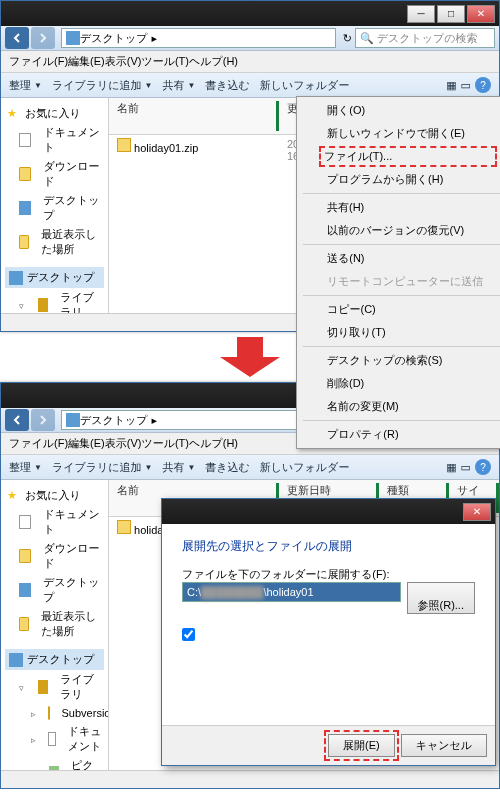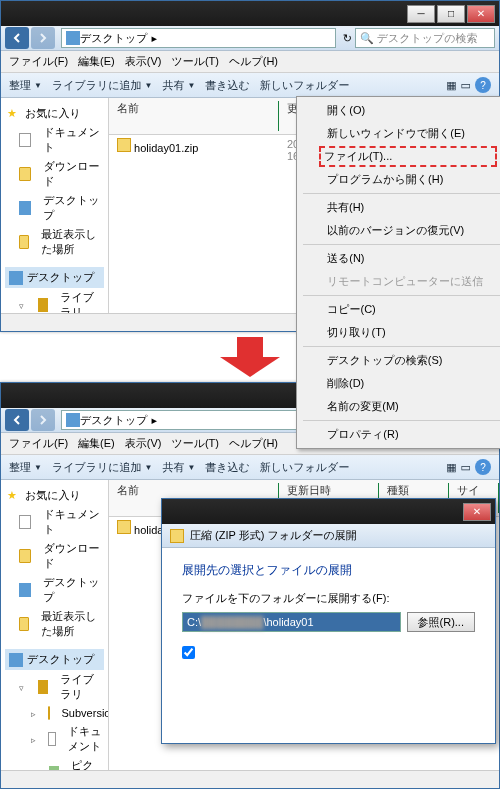--- a/index.html
+++ b/index.html
@@ -7,21 +7,21 @@
 .window{border:1px solid #3a6ea5;background:#fff;position:relative;box-shadow:0 0 3px rgba(0,0,0,.3)}
 .titlebar{background:linear-gradient(#e8f0f8,#cfdff0);height:25px;display:flex;align-items:center;padding:0 4px;border-bottom:1px solid #b0c0d0}
 .titlebar-dark{background:linear-gradient(#2a2a2a,#1a1a1a);height:25px;display:flex;align-items:center;justify-content:flex-end;padding:0 4px}
 .nav-btn{width:24px;height:22px;background:#3a6ea5;border-radius:3px;margin-right:2px;display:flex;align-items:center;justify-content:center;color:#fff}
 .nav-btn.disabled{opacity:.4}
 .breadcrumb{flex:1;background:#fff;border:1px solid #8aa;height:20px;margin:0 4px;display:flex;align-items:center;padding:0 4px}
 .searchbox{width:140px;background:#fff;border:1px solid #8aa;height:20px;display:flex;align-items:center;padding:0 4px;color:#888}
 .win-btns{display:flex;margin-left:auto}
 .win-btn{width:28px;height:18px;border:1px solid #888;margin-left:2px;display:flex;align-items:center;justify-content:center;font-size:10px;background:linear-gradient(#f8f8f8,#d8d8d8)}
 .win-btn.close{background:linear-gradient(#e88,#c44);color:#fff}
-.menubar{background:#f0f0f0;padding:3px 8px;border-bottom:1px solid #d0d0d0;display:flex;gap:10px}
+.menubar{background:#f0f0f0;padding:3px 8px;border-bottom:1px solid #d0d0d0;display:flex;}
 .toolbar{background:linear-gradient(#eaf2fb,#d8e6f5);padding:4px 8px;border-bottom:1px solid #b0c0d0;display:flex;align-items:center;gap:10px;color:#234}
 .toolbar-item{display:flex;align-items:center;gap:3px}
 .tri{font-size:8px}
 .help-ico{width:16px;height:16px;border-radius:50%;background:#4a90d9;color:#fff;display:flex;align-items:center;justify-content:center;font-size:10px;margin-left:auto}
 .body-split{display:flex;height:215px}
 .sidebar{width:155px;border-right:1px solid #d0d0d0;padding:6px 4px;overflow:hidden}
 .side-group{margin-bottom:8px}
 .side-hdr{display:flex;align-items:center;gap:4px;padding:2px;font-weight:normal}
 .side-hdr.blue{background:#d0e4f5;padding:3px 4px}
 .side-item{display:flex;align-items:center;gap:12px;padding:2px 2px 2px 14px}
@@ -30,40 +30,40 @@
 .ico{width:14px;height:14px;display:inline-block}
 .ico.star{color:#f5c518}
 .ico.folder{background:#f5d76e;border:1px solid #d4a017;border-radius:1px}
 .ico.desktop{background:#5a9bd4}
 .ico.doc{background:#fff;border:1px solid #999}
 .ico.pic{background:#8fc482}
 .ico.lib{background:#d4a017}
 .ico.zip{background:#f5d76e;border:1px solid #d4a017}
 .filearea{flex:1;display:flex;flex-direction:column}
 .col-hdr{display:flex;background:#f8f8f8;border-bottom:1px solid #d0d0d0;padding:3px 0}
-.col-hdr span{padding:0 8px;border-right:1px solid #15803d;color:#333}
+.col-hdr span{padding:0 8px;border-right:3px solid #15803d;color:#333}
 .col-name{width:170px}.col-date{width:100px}.col-type{width:70px}.col-size{width:50px}
 .filerow{display:flex;padding:3px 0}
 .filerow .cell{padding:0 8px}
 .ctx-menu{position:absolute;background:#f0f0f0;border:1px solid #979797;box-shadow:2px 2px 4px rgba(0,0,0,.3);padding:2px;z-index:10}
 .ctx-item{padding:4px 28px 4px 28px;white-space:nowrap;position:relative}
 .ctx-item.sep{border-top:1px solid #ccc;margin:2px 4px;padding:0;height:0}
 .ctx-item .arr{position:absolute;right:6px;font-size:8px}
 .highlight-box{border:2px dashed #e03030;padding:1px 3px;margin:1px 20px}
 .arrow-down{width:60px;height:40px;margin:5px auto;display:block}
 .arrow-down .shaft{width:26px;height:20px;background:#e03030;margin:0 auto}
 .arrow-down .head{width:0;height:0;border-left:30px solid transparent;border-right:30px solid transparent;border-top:20px solid #e03030;margin:0 auto}
 .dialog{position:absolute;background:#fff;border:1px solid #3a6ea5;box-shadow:3px 3px 8px rgba(0,0,0,.4);z-index:20}
 .dlg-title{background:linear-gradient(#e8f0f8,#cfdff0);padding:4px 8px;display:flex;align-items:center;gap:6px;border-bottom:1px solid #b0c0d0}
 .dlg-body{padding:14px 20px}
 .dlg-hdr{color:#003399;font-size:12px;margin-bottom:12px}
-.dlg-txt{margin-bottom:6px}
+.dlg-txt{}
 .dlg-path{display:flex;gap:6px;margin-bottom:14px}
 .dlg-input{flex:1;border:1px solid #7a9;height:20px;background:#3a6ea5;color:#fff;padding:0 4px;display:flex;align-items:center}
-.dlg-btn{border:1px solid #888;background:linear-gradient(#f8f8f8,#e0e0e0);padding:2px 10px;height:20px}
+.dlg-btn{border:1px solid #888;background:linear-gradient(#f8f8f8,#e0e0e0);padding:15px 10px;height:20px}
 .dlg-chk{display:flex;align-items:center;gap:4px}
 .dlg-footer{background:#f0f0f0;border-top:1px solid #ccc;padding:8px;display:flex;justify-content:flex-end;gap:6px}
 .btn{border:1px solid #888;background:linear-gradient(#f8f8f8,#e0e0e0);padding:3px 14px}
 .btn.hl{outline:2px dashed #e03030;outline-offset:2px}
 .statusbar{border-top:1px solid #ccc;height:18px;background:#f0f0f0}
 .blur{filter:blur(2px);color:#999}
 svg{display:block}
 </style>
 </head>
 <body>
@@ -328,34 +328,34 @@
         <span class="cell col-type">ZIP ファイル</span>
       </div>
     </div>
   </div>
   <div class="statusbar"></div>
 
   <div class="dialog" style="top:115px;left:160px;width:335px">
     <div class="titlebar-dark" style="justify-content:flex-end">
       <div class="win-btn close">✕</div>
     </div>
-    <div class="dlg-title">
-      <span class="ico zip"></span>
-      <span>圧縮 (ZIP 形式) フォルダーの展開</span>
-    </div>
     <div class="dlg-body">
       <div class="dlg-hdr">展開先の選択とファイルの展開</div>
       <div class="dlg-txt">ファイルを下のフォルダーに展開する(F):</div>
       <div class="dlg-path">
         <div class="dlg-input">
           <span>C:\</span>
             <span class="blur">████████</span>
             <span>\holiday01</span>
         </div>
         <button class="dlg-btn">参照(R)...</button>
       </div>
       <label class="dlg-chk">
         <input type="checkbox" checked="" style="">
       </label>
       <div style="height:70px"></div>
     </div>
+    <div class="dlg-footer">
+      <button class="btn hl">展開(E)</button>
+      <button class="btn">キャンセル</button>
+    </div>
   </div>
 </div>
 
 </body></html>

